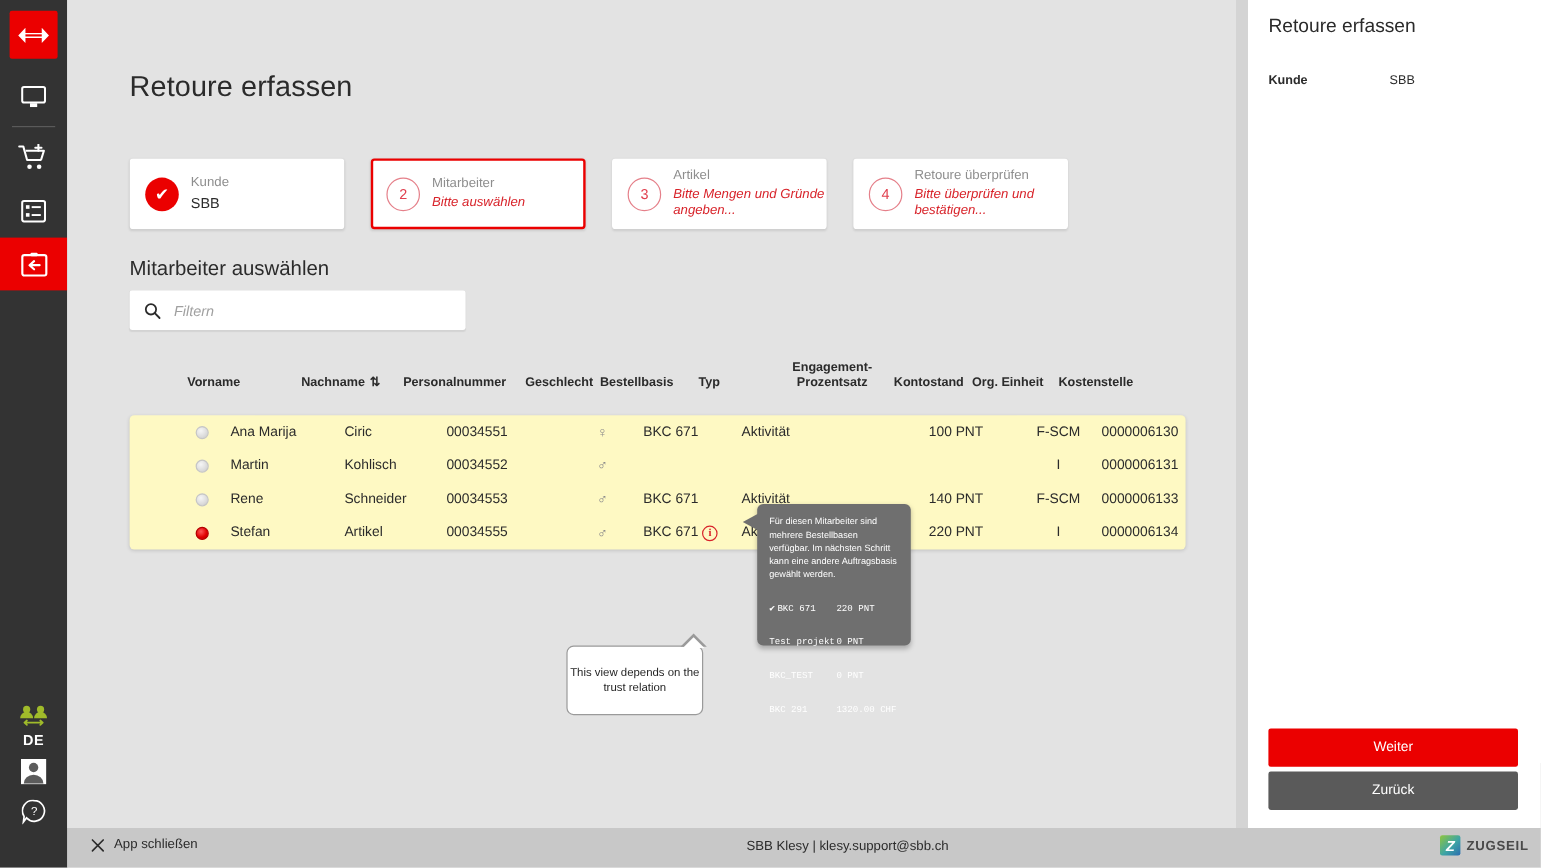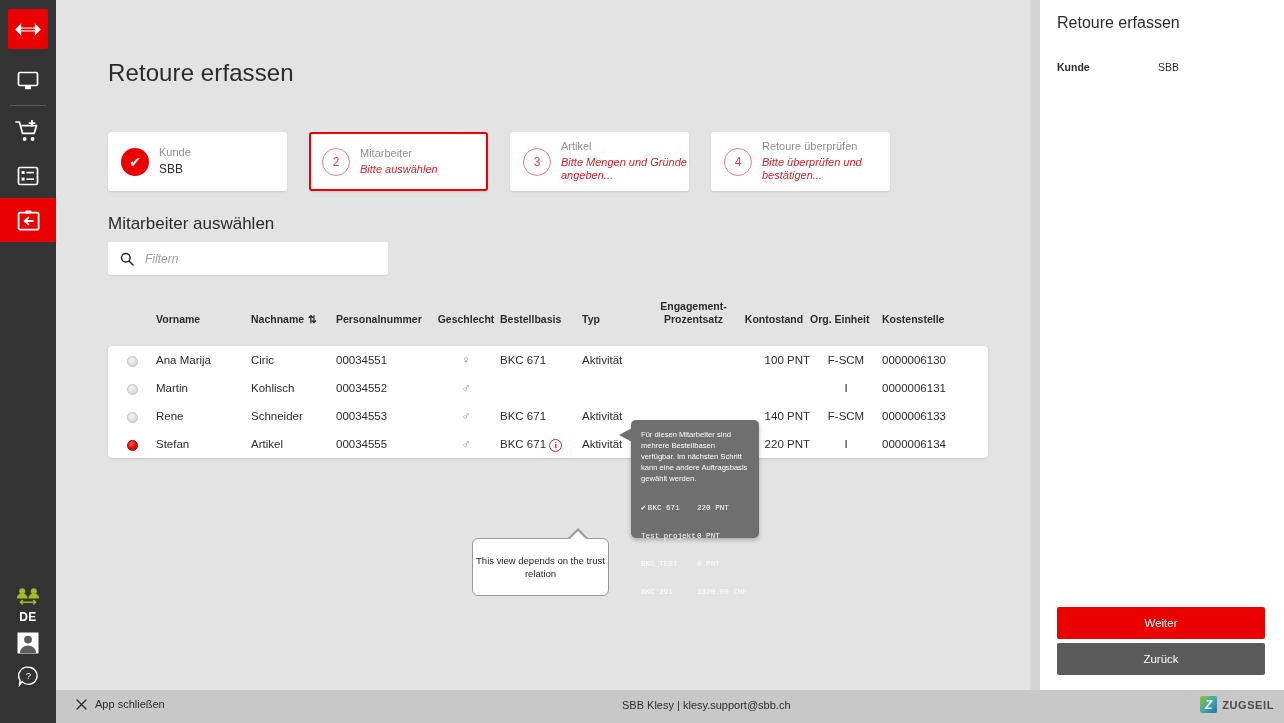--- a/index.html
+++ b/index.html
@@ -91,29 +91,30 @@
   #table-wrap { position: absolute; left: 52px; top: 300px; width: 880px; }
   table { border-collapse: collapse; width: 880px; table-layout: fixed; }
   thead th {
     font-size: 10.5px; color: #2b2b2b; font-weight: bold;
     padding: 0 0 12px 0; text-align: left; vertical-align: bottom;
     line-height: 1.2;
   }
   thead th.num { text-align: center; }
   thead th.ctr { text-align: center; }
   #table-card {
-    background: #ffffff; border-radius: 4px;
+    background: #fef9c3; border-radius: 4px;
     box-shadow: 0 1px 3px rgba(0,0,0,.13);
     overflow: visible;
+    padding-left: 36px;
   }
   tbody td {
     font-size: 11.5px; color: #2b2b2b; height: 28px;
     padding: 0; vertical-align: middle; line-height: 28px;
   }
-  tbody td.num { text-align: right; }
+  tbody td.num { }
   tbody td.ctr { text-align: center; }
   tbody tr { height: 28px; }
   .radio {
     width: 11px; height: 11px; border-radius: 50%;
     background: radial-gradient(circle at 38% 33%, #f6f6f6 0%, #dcdcdc 60%, #c8c8c8 100%);
     border: 1px solid #c6c6c6; display: inline-block; vertical-align: middle;
   }
   .radio.sel {
     background: radial-gradient(circle at 38% 33%, #ff5a5a 0%, #e00000 58%, #b40000 100%);
     border: 1px solid #b40000;
@@ -141,21 +142,21 @@
     border-right: 13px solid #6f6f6f;
   }
   #tooltip .tip-text { margin-bottom: 10px; }
   #tooltip table { width: 108px; border-collapse: collapse; table-layout: fixed; }
   #tooltip td { font-size: 7.6px; line-height: 1.42; padding: 0; color: #fff; font-family: Liberation Mono, monospace; }
   #tooltip td.c1 { width: 56px; }
   .tick { font-size: 8px; margin-right: 2px; }
 
   
   #callout {
-    position: absolute; left: 416px; top: 538px; width: 137px; height: 58px;
+    position: absolute; left: 416px; top: 538px; width: 114px; height: 58px;
     background: #ffffff; border: 1px solid #9a9a9a; border-radius: 6px;
     display: flex; align-items: center; justify-content: center;
     text-align: center; font-size: 9.5px; color: #1f1f1f; line-height: 1.4;
     z-index: 30;
   }
   #callout .co-tail-o {
     position: absolute; left: 94px; top: -11px; width: 0; height: 0;
     border-left: 11px solid transparent; border-right: 11px solid transparent;
     border-bottom: 11px solid #9a9a9a;
   }

